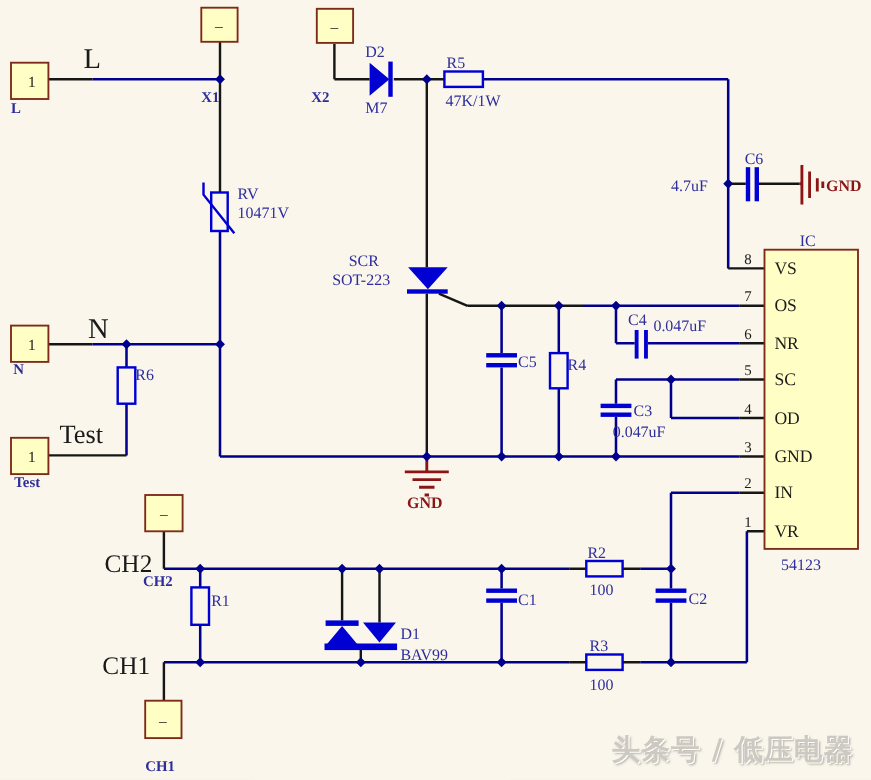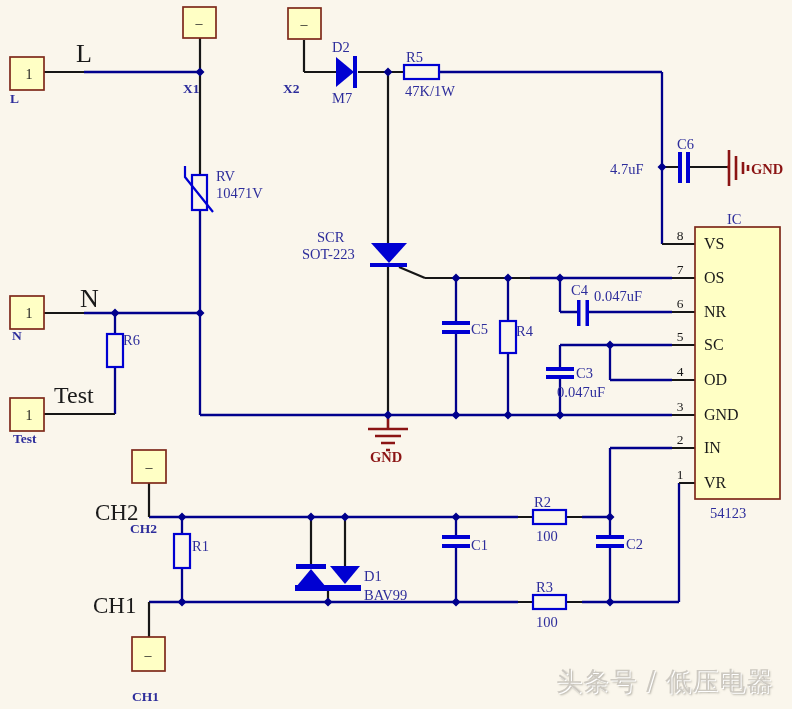--- a/index.html
+++ b/index.html
@@ -21,21 +21,21 @@
   .big2{font-size:23px;fill:#1A1A1A;}
   .pin1{font-size:14px;fill:#1A1A1A;text-anchor:middle;}
   .net{font-size:13.5px;fill:#2D2D9B;font-weight:600;}
   .lbl{font-size:14.5px;fill:#2D2D9B;}
   .pname{font-size:16px;fill:#1A1A1A;}
   .pnum{font-size:13.5px;fill:#1A1A1A;text-anchor:middle;}
   .gndt{font-size:14.5px;fill:#8B1414;font-weight:600;}
   .watermark{
     position:absolute;left:556px;top:664px;width:236px;
     font-family:"DejaVu Sans","Liberation Sans",sans-serif;
-    font-size:26px;font-weight:normal;letter-spacing:1px;
+    font-size:26px;font-weight:bold;letter-spacing:1px;
     color:#CDC9C1;text-shadow:1px 1px 0 #FFFFFF,2px 2px 2px rgba(120,116,108,.55);
     white-space:nowrap;
   }
 </style>
 </head>
 <body>
 
 <div class="stage">
 <svg width="792" height="709" viewBox="0 0 792 709">
 

